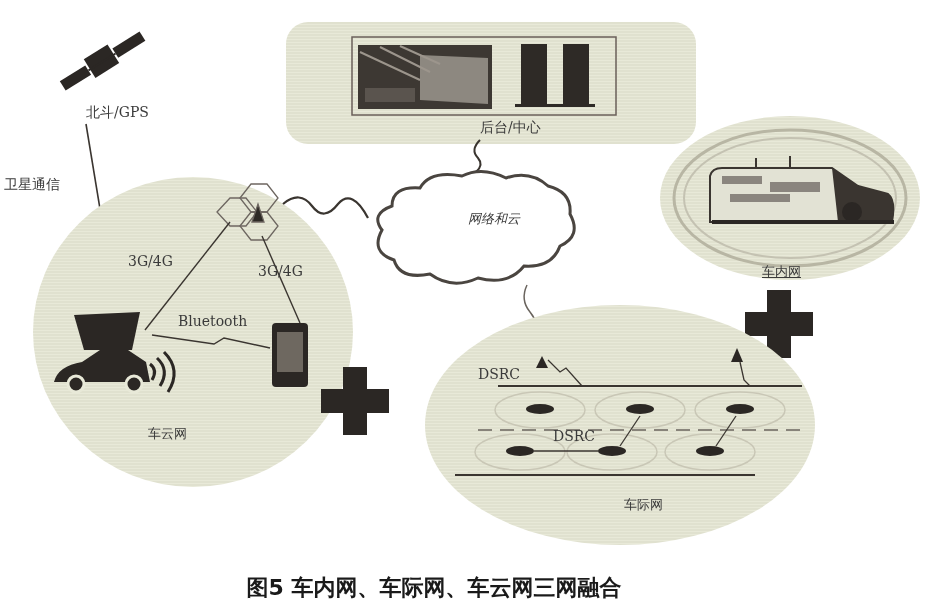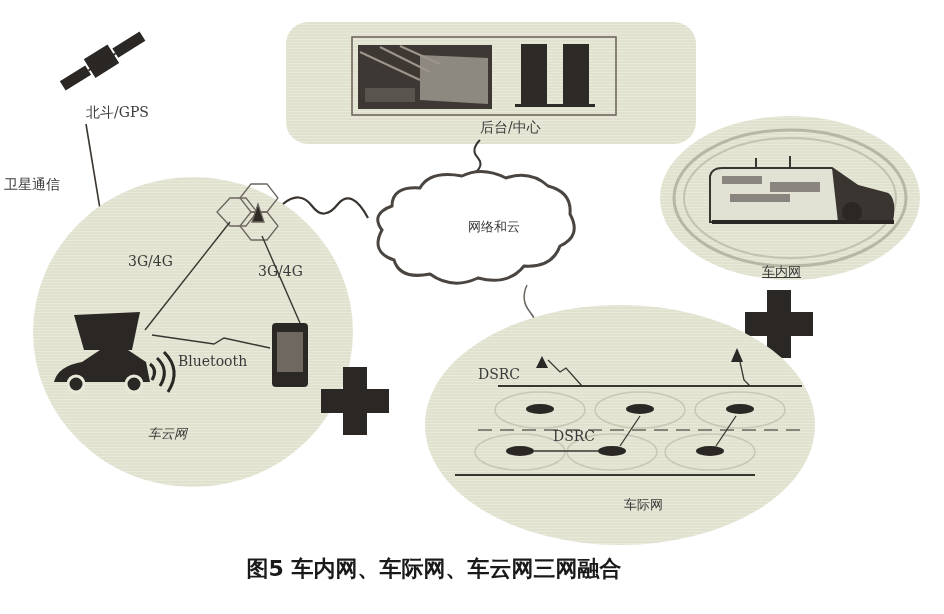--- a/index.html
+++ b/index.html
@@ -1,20 +1,20 @@
 <!DOCTYPE html>
 <html><head>
 <meta charset="utf-8">
 <style>
   html, body { margin:0; padding:0; background:#ffffff; }
   body { width:944px; height:614px; position:relative; overflow:hidden;
          font-family:"DejaVu Serif", serif; color:#333; }
   .label { position:absolute; font-size:14px; color:#3a3a3a; white-space:nowrap; }
   .label-sm { font-size:13px; }
-  .caption { position:absolute; left:0; width:868px; top:554px; text-align:center;
+  .caption { position:absolute; left:0; width:868px; top:573px; text-align:center;
              font-family:"DejaVu Sans", sans-serif; font-size:22px; font-weight:bold; color:#1a1a1a; }
   svg { position:absolute; left:0; top:0; }
 </style>
 </head>
 <body>
 
 <svg width="944" height="614" viewBox="0 0 944 614">
   <defs>
     <pattern id="hatch" width="4" height="3" patternUnits="userSpaceOnUse">
       <rect width="4" height="3" fill="#e8e9d8"></rect>
@@ -136,23 +136,23 @@
     <polyline points="740,362 744,380 750,386" fill="none" stroke="#3a3530" stroke-width="1.3"></polyline>
     <line x1="620" y1="446" x2="640" y2="416" stroke="#3a3530" stroke-width="1.3"></line>
     <line x1="716" y1="446" x2="736" y2="416" stroke="#3a3530" stroke-width="1.3"></line>
     <line x1="534" y1="451" x2="598" y2="451" stroke="#3a3530" stroke-width="1.3"></line>
   </g>
 </svg>
 
 <div class="label" style="left:86px;top:104px;">北斗/GPS</div>
 <div class="label" style="left:4px;top:176px;">卫星通信</div>
 <div class="label" style="left:480px;top:119px;">后台/中心</div>
-<div class="label label-sm" style="left:468px;top:218px;">网络和云</div>
+<div class="label label-sm" style="left:468px;top:210px;font-style:italic;">网络和云</div>
 <div class="label label-sm" style="left:762px;top:263px;text-decoration:underline;">车内网</div>
 <div class="label" style="left:128px;top:253px;">3G/4G</div>
 <div class="label" style="left:258px;top:263px;">3G/4G</div>
-<div class="label" style="left:178px;top:313px;margin-top:40px;">Bluetooth</div>
-<div class="label label-sm" style="left:148px;top:425px;font-style:italic;">车云网</div>
+<div class="label" style="left:178px;top:313px;">Bluetooth</div>
+<div class="label label-sm" style="left:148px;top:425px;">车云网</div>
 <div class="label" style="left:478px;top:366px;">DSRC</div>
 <div class="label" style="left:553px;top:428px;">DSRC</div>
 <div class="label label-sm" style="left:624px;top:496px;">车际网</div>
 
 <div class="caption">图5 车内网、车际网、车云网三网融合</div>
 
 </body></html>

